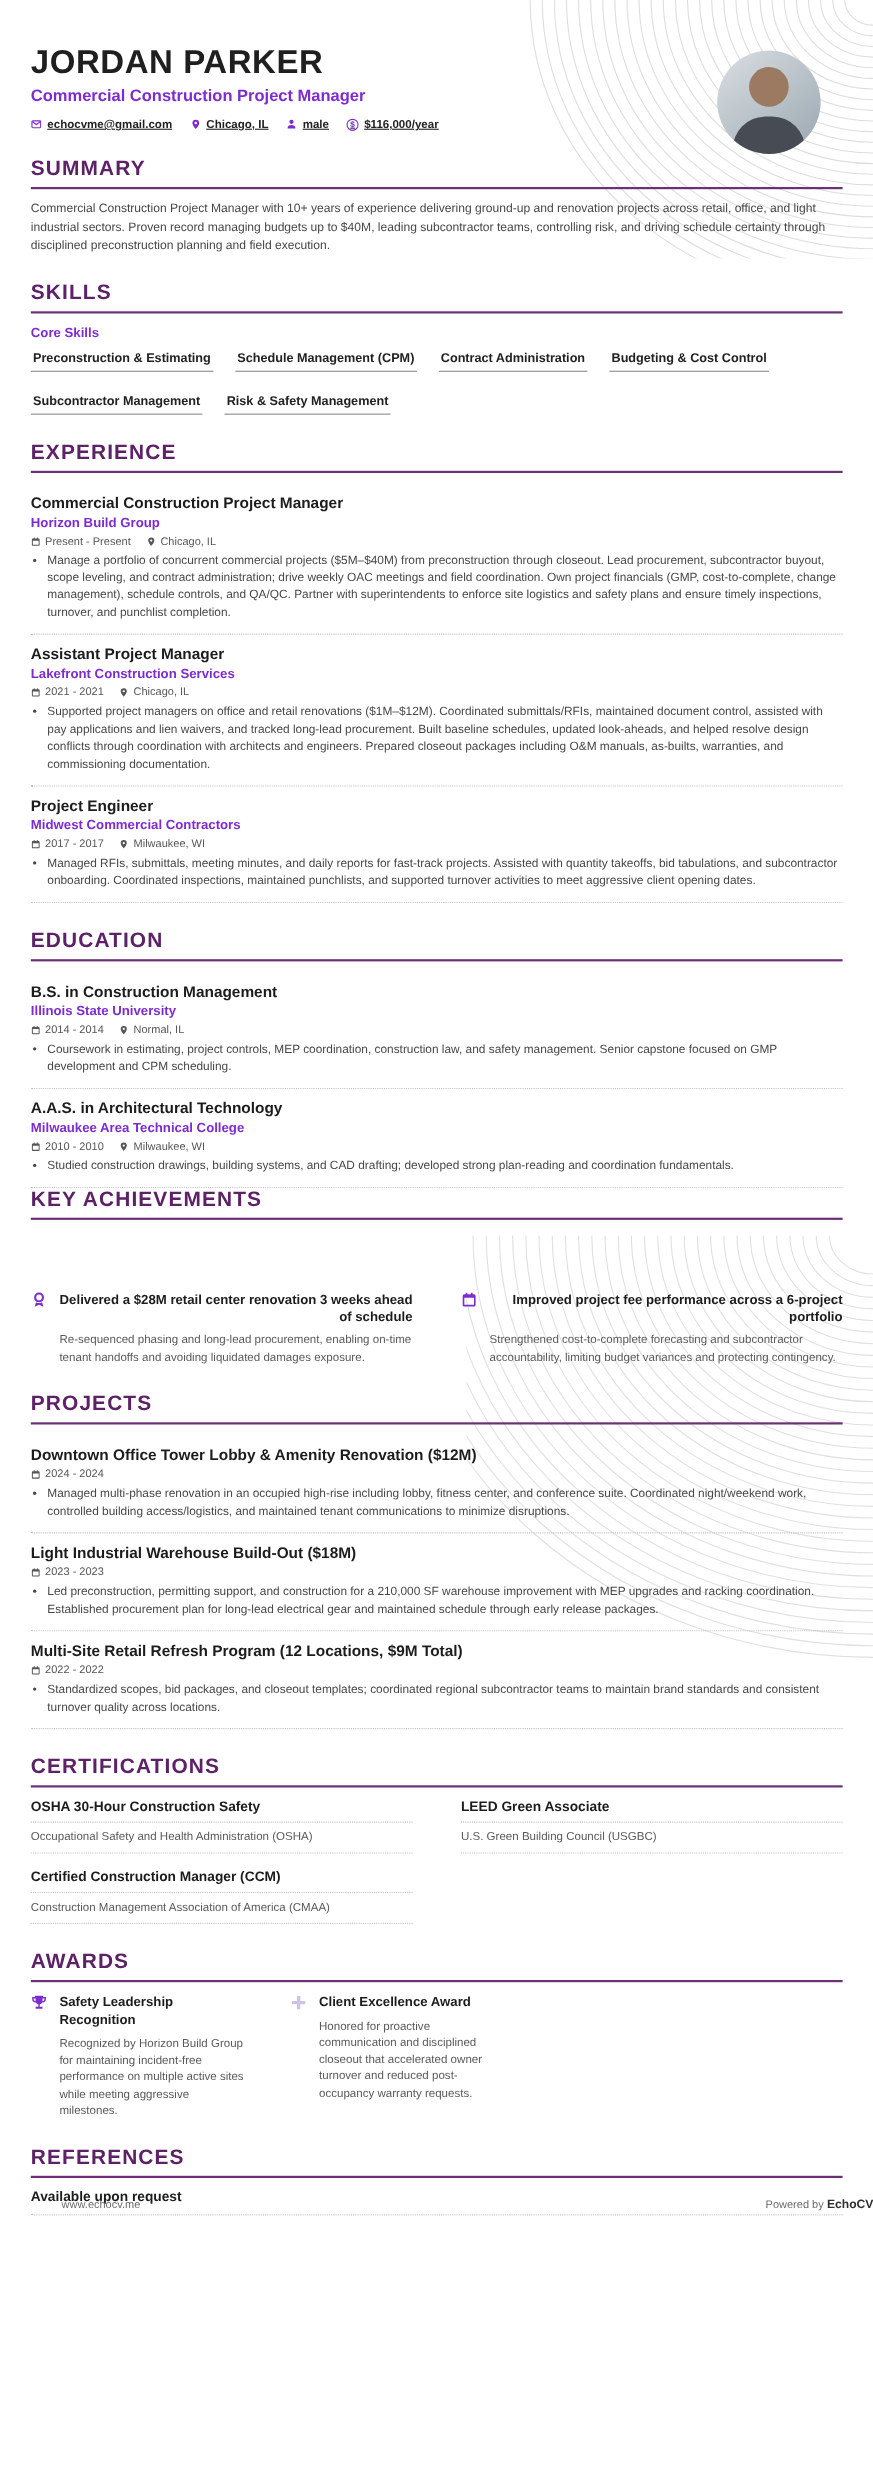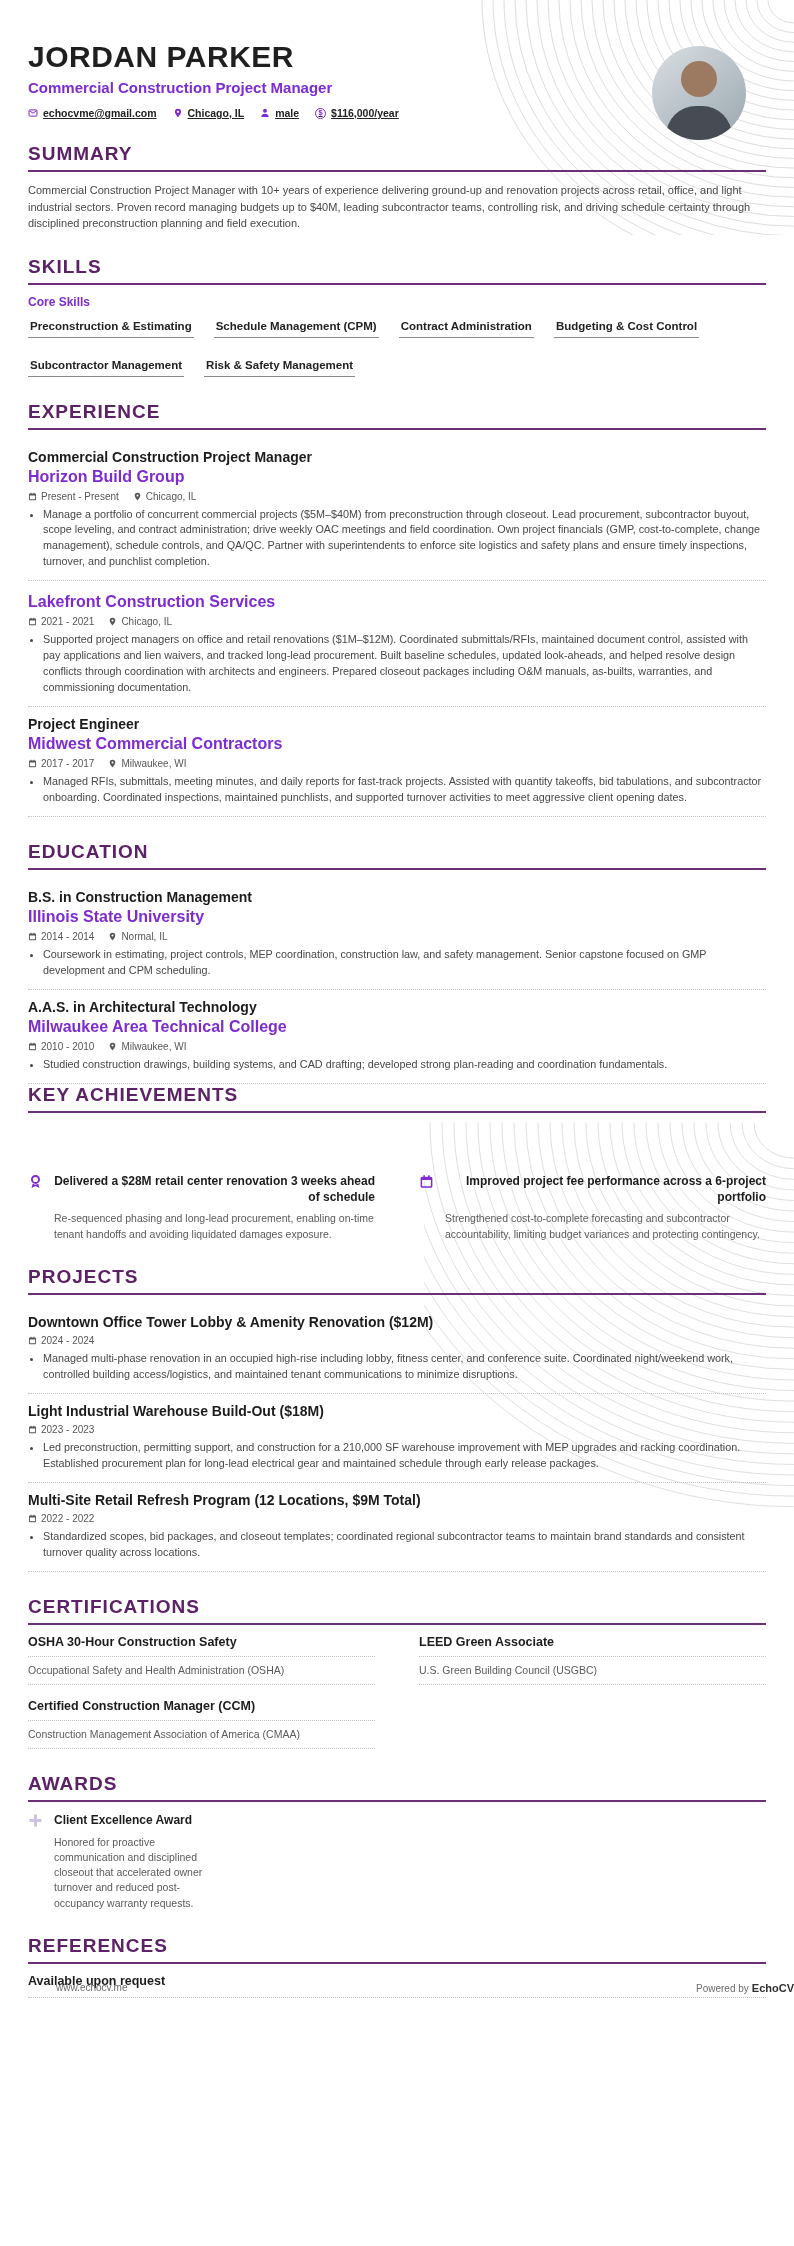--- a/index.html
+++ b/index.html
@@ -42,21 +42,21 @@
   .summary-text{font-size:11px;line-height:1.5;color:var(--text);}
 
   
   .skills-group{color:var(--accent);font-weight:bold;font-size:12px;margin-bottom:10px;}
   .skills-list{display:flex;flex-wrap:wrap;column-gap:28px;row-gap:12px;gap:20px;}
   .skill{font-size:11.5px;font-weight:bold;color:#222;border-bottom:1px solid #8a8a8a;padding:1px 2px 5px;}
 
   
   .entry{padding:9px 0 10px;border-bottom:1px dotted var(--dot);}
   .entry-title{font-size:14px;font-weight:bold;color:var(--dark);}
-  .entry-sub{font-size:16px;font-weight:bold;color:var(--accent);margin-top:3px;}
+  .entry-sub{font-size:12px;font-weight:bold;color:var(--accent);margin-top:3px;}
   .meta{display:flex;gap:14px;margin-top:5px;align-items:center;}
   .meta-item{display:inline-flex;gap:4px;align-items:center;font-size:10px;color:#565656;}
   .mic{display:inline-flex;color:#565656;}
   .mic svg{width:9px;height:9px;display:block;}
   .bullets{margin-top:5px;padding-left:15px;list-style:disc;}
   .bullets li{font-size:10.8px;line-height:1.48;color:var(--text);}
 
   
   .sec-ka{margin-top:auto;margin-bottom:30px;}
   .ach-grid{display:grid;grid-template-columns:1fr 1fr;column-gap:44px;row-gap:22px;margin-top:4px;}
@@ -236,20 +236,21 @@
             </span>
           <span>Chicago, IL</span>
         </span>
       </div>
       <ul class="bullets">
         <li>Manage a portfolio of concurrent commercial projects ($5M–$40M) from preconstruction through closeout. Lead procurement, subcontractor buyout, scope leveling, and contract administration; drive weekly OAC meetings and field coordination. Own project financials (GMP, cost-to-complete, change management), schedule controls, and QA/QC. Partner with superintendents to enforce site logistics and safety plans and ensure timely inspections, turnover, and punchlist completion.</li>
       </ul>
     </article>
 
     <article class="entry">
+      <h3 class="entry-title">Assistant Project Manager</h3>
       <div class="entry-sub">Lakefront Construction Services</div>
       <div class="meta">
         <span class="meta-item">
           <span class="mic">
               <svg viewBox="0 0 24 24">
                 <use href="#sym-calendar"></use>
               </svg>
             </span>
           <span>2021 - 2021</span>
         </span>
@@ -499,20 +500,31 @@
         <div class="cert-name">Certified Construction Manager (CCM)</div>
         <div class="cert-issuer">Construction Management Association of America (CMAA)</div>
       </div>
     </div>
   </section>
 
   <section class="sec">
     <h2 class="sec-title">AWARDS</h2>
     <div class="awards-grid">
       <div class="award">
+        <span class="award-icon purple">
+            <svg viewBox="0 0 24 24">
+              <use href="#sym-trophy"></use>
+            </svg>
+          </span>
+        <div class="award-body">
+          <div class="award-title">Safety Leadership Recognition</div>
+          <div class="award-desc">Recognized by Horizon Build Group for maintaining incident-free performance on multiple active sites while meeting aggressive milestones.</div>
+        </div>
+      </div>
+      <div class="award">
         <span class="award-icon pale">
             <svg viewBox="0 0 24 24">
               <use href="#sym-plus"></use>
             </svg>
           </span>
         <div class="award-body">
           <div class="award-title">Client Excellence Award</div>
           <div class="award-desc">Honored for proactive communication and disciplined closeout that accelerated owner turnover and reduced post-occupancy warranty requests.</div>
         </div>
       </div>

